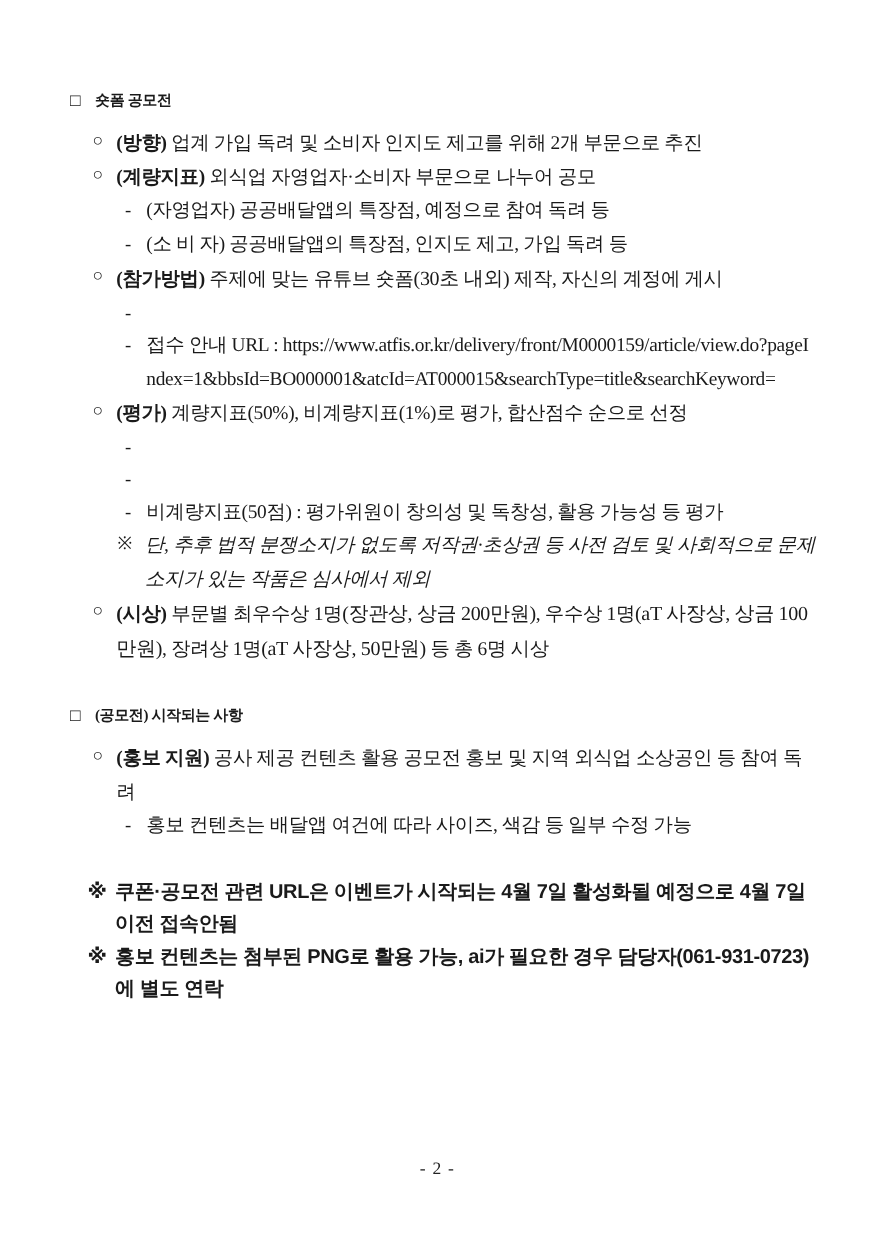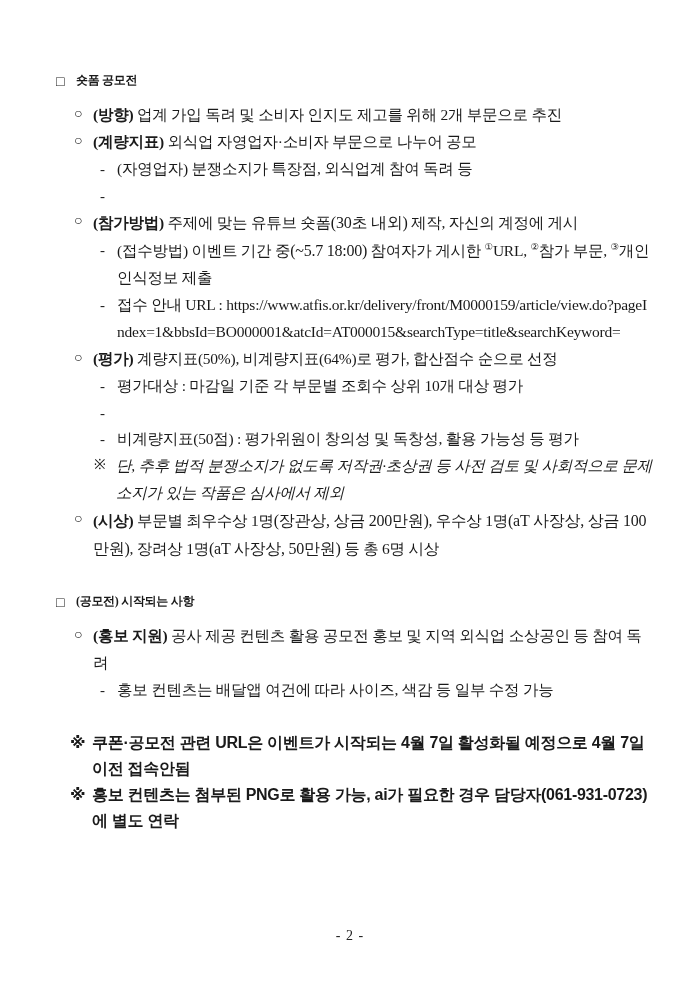--- a/index.html
+++ b/index.html
@@ -172,50 +172,49 @@
       <span class="txt"><span class="bold">(방향)</span><span> 업계 가입 독려 및 소비자 인지도 제고를 위해 2개 부문으로 추진</span></span>
     </div>
 
     <div class="lvl-o">
       <span class="marker">○</span>
       <span class="txt"><span class="bold">(계량지표)</span><span> 외식업 자영업자·소비자 부문으로 나누어 공모</span></span>
     </div>
 
     <div class="lvl-d">
       <span class="marker">-</span>
-      <span class="txt">(자영업자) 분쟁소지가 특장점, 외식업계 참여 독려 등</span>
-    </div>
-
-    <div class="lvl-d">
-      <span class="marker">-</span>
+      <span class="txt">(자영업자) 공공배달앱의 특장점, 예정으로 참여 독려 등</span>
+    </div>
+
+    <div class="lvl-d">
+      <span class="marker">-</span>
+      <span class="txt">(소 비 자) 공공배달앱의 특장점, 인지도 제고, 가입 독려 등</span>
     </div>
 
     <div class="lvl-o">
       <span class="marker">○</span>
       <span class="txt"><span class="bold">(참가방법)</span><span> 주제에 맞는 유튜브 숏폼</span><span class="small">(30초 내외)</span><span> 제작, 자신의 계정에 게시</span></span>
     </div>
 
     <div class="lvl-d">
       <span class="marker">-</span>
-      <span class="txt">(접수방법) 이벤트 기간 중<span class="small">(~5.7 18:00)</span> 참여자가 게시한 <sup>①</sup>URL, <sup>②</sup>참가 부문, <sup>③</sup>개인인식정보 제출</span>
     </div>
 
     <div class="lvl-d">
       <span class="marker">-</span>
       <span class="txt url-txt">접수 안내 URL : https://www.atfis.or.kr/delivery/front/M0000159/article/view.do?pageIndex=1&amp;bbsId=BO000001&amp;atcId=AT000015&amp;searchType=title&amp;searchKeyword=</span>
     </div>
 
     <div class="lvl-o">
       <span class="marker">○</span>
-      <span class="txt"><span class="bold">(평가)</span><span> 계량지표(50%), 비계량지표(64%)로 평가, 합산점수 순으로 선정</span></span>
-    </div>
-
-    <div class="lvl-d">
-      <span class="marker">-</span>
-      <span class="txt">평가대상 : 마감일 기준 각 부문별 조회수 상위 10개 대상 평가</span>
+      <span class="txt"><span class="bold">(평가)</span><span> 계량지표(50%), 비계량지표(1%)로 평가, 합산점수 순으로 선정</span></span>
+    </div>
+
+    <div class="lvl-d">
+      <span class="marker">-</span>
     </div>
 
     <div class="lvl-d">
       <span class="marker">-</span>
     </div>
 
     <div class="lvl-d">
       <span class="marker">-</span>
       <span class="txt">비계량지표(50점) : 평가위원이 창의성 및 독창성, 활용 가능성 등 평가</span>
     </div>

